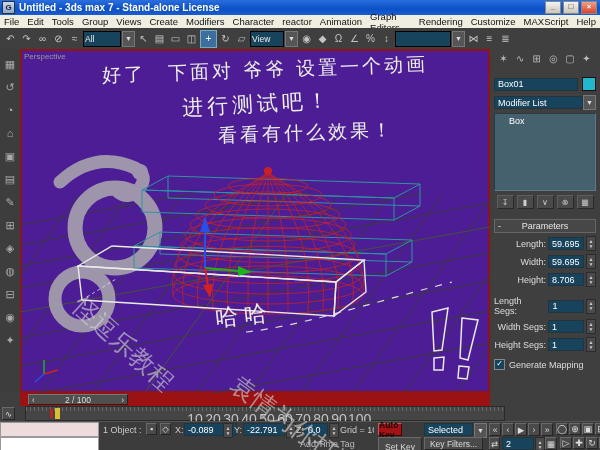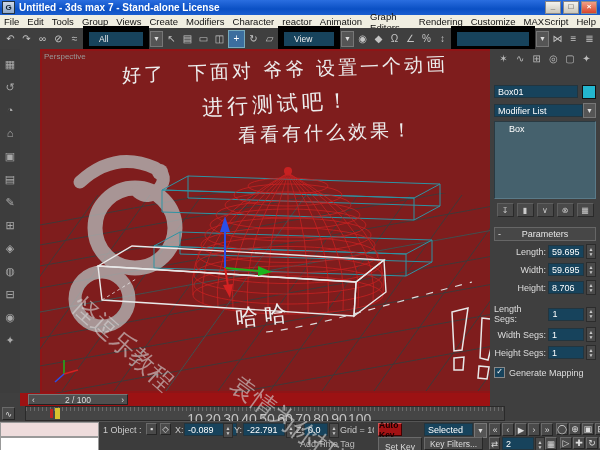--- a/index.html
+++ b/index.html
@@ -19,30 +19,30 @@
   .menubar{position:absolute;left:0;top:15px;width:600px;height:13px;background:#f0eee1;
     display:flex;align-items:center;font-size:9.5px;color:#111;border-bottom:1px solid #888;}
   .menubar span{padding:0 4px;}
   
   .toolbar{position:absolute;left:0;top:28px;width:600px;height:21px;background:#3f3f3f;
     display:flex;align-items:center;gap:1px;padding-left:3px;box-sizing:border-box;}
   .tb{min-width:15px;height:16px;display:flex;align-items:center;justify-content:center;
     color:#c4c4c4;font-size:10px;}
   .tb.active{background:#3c6e9e;border:1px solid #7ab;color:#fff;}
   .dd{height:14px;background:#17435c;color:#eee;font-size:8.5px;display:flex;align-items:center;
-    padding:0 10px;border:6px solid #000000;}
+    padding:0 1px;border:1px solid #000000;}
   .ddbtn{width:11px;height:14px;background:#555;border:1px solid #777;color:#ddd;font-size:7px;
     display:flex;align-items:center;justify-content:center;}
   
   .lefttools{position:absolute;left:0;top:49px;width:20px;height:344px;background:#3d3d3d;
     display:flex;flex-direction:column;align-items:center;gap:9px;padding-top:8px;box-sizing:border-box;}
   .lt{width:16px;height:14px;color:#a9a9a9;font-size:11px;display:flex;align-items:center;justify-content:center;}
   
-  .viewport{position:absolute;left:20px;top:49px;width:470px;height:344px;background:#7f1d1d;
-    box-shadow:inset 0 0 0 2px #8f1416;margin-left:20px;}
+  .viewport{position:absolute;left:20px;top:49px;width:470px;height:344px;background:#4c1d95;
+    box-shadow:inset 0 0 0 2px #8f1416;}
   .vplabel{position:absolute;left:4px;top:3px;color:#999;font-size:8px;z-index:5;}
   .hw{position:absolute;color:#ececec;z-index:6;white-space:nowrap;
       font-family:"DejaVu Sans",sans-serif;}
   
   .cmd{position:absolute;left:490px;top:49px;width:110px;height:344px;background:#3f3f3f;
     font-size:9px;color:#ddd;box-sizing:border-box;padding:2px 4px;}
   .ctabs{display:flex;justify-content:space-between;padding:0 2px;height:14px;align-items:center;}
   .ctab{width:15px;height:13px;color:#bbb;font-size:10px;display:flex;align-items:center;justify-content:center;}
   .fld{background:#17435c;color:#fff;font-size:9px;display:flex;align-items:center;
     padding:0 3px;height:13px;border:1px solid #22353f;box-sizing:border-box;}
@@ -288,21 +288,21 @@
   <div class="cmd">
     <div class="ctabs">
 
     <span class="ctab">✶</span>
         <span class="ctab">∿</span>
         <span class="ctab">⊞</span>
         <span class="ctab">◎</span>
         <span class="ctab">▢</span>
         <span class="ctab">✦</span>
       </div>
-    <div style="display:flex;gap:4px;margin-top:20px;">
+    <div style="display:flex;gap:4px;margin-top:12px;align-items:center">
       <div class="fld" style="flex:1">Box01</div>
       <div class="swatch" style="background:#23b6cf"></div>
     </div>
     <div style="display:flex;margin-top:4px;align-items:center">
       <div class="fld" style="flex:1">Modifier List</div>
       <div class="ddbtn" style="height:13px">▼</div>
     </div>
     <div class="stack">
 
     <div class="stackrow">Box</div>

